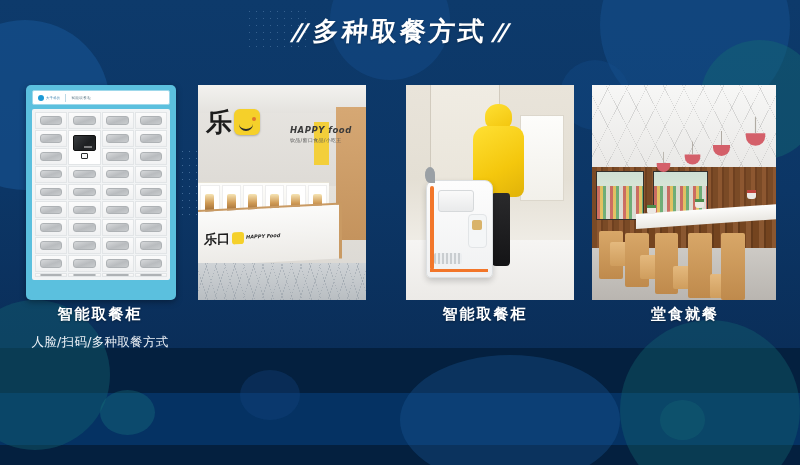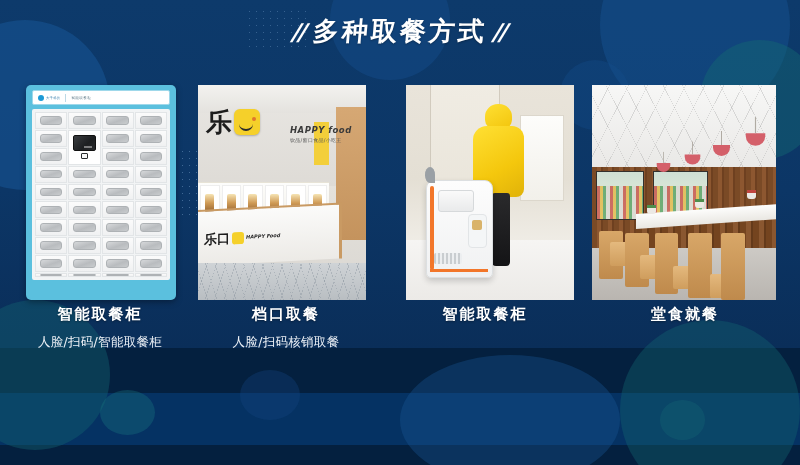--- a/index.html
+++ b/index.html
@@ -645,25 +645,21 @@
       <div class="table t4"></div>
       <div class="chair c5"></div>
     </div>
   </div>
 
 </div>
 
 <div class="captions">
   <div class="cap cap1">
     <div class="cap-title">智能取餐柜</div>
-    <div class="cap-sub">人脸/扫码/智能取餐柜</div>
-  </div>
-  <div class="cap cap2">
-    <div class="cap-title">档口取餐</div>
-    <div class="cap-sub">人脸/扫码核销取餐</div>
+    <div class="cap-sub">人脸/扫码/多种取餐方式</div>
   </div>
   <div class="cap cap3">
     <div class="cap-title">智能取餐柜</div>
   </div>
   <div class="cap cap4">
     <div class="cap-title">堂食就餐</div>
     <div class="cap-sub"></div>
   </div>
 </div>
 

